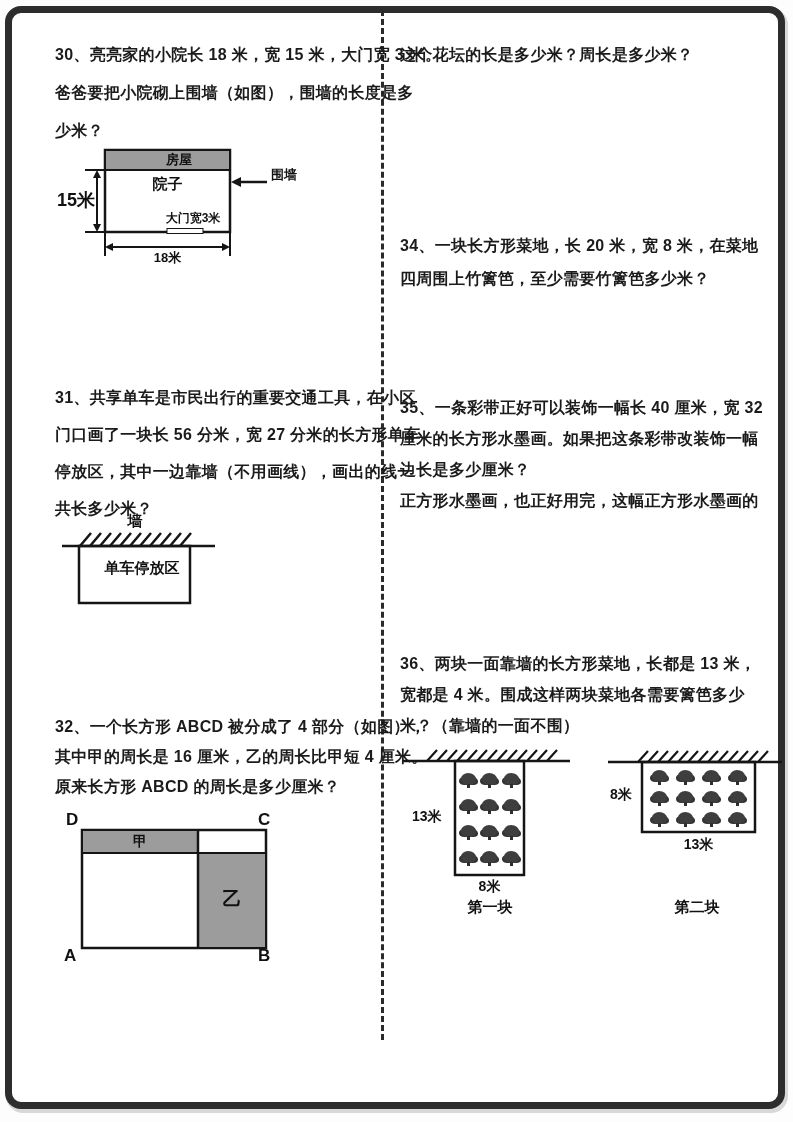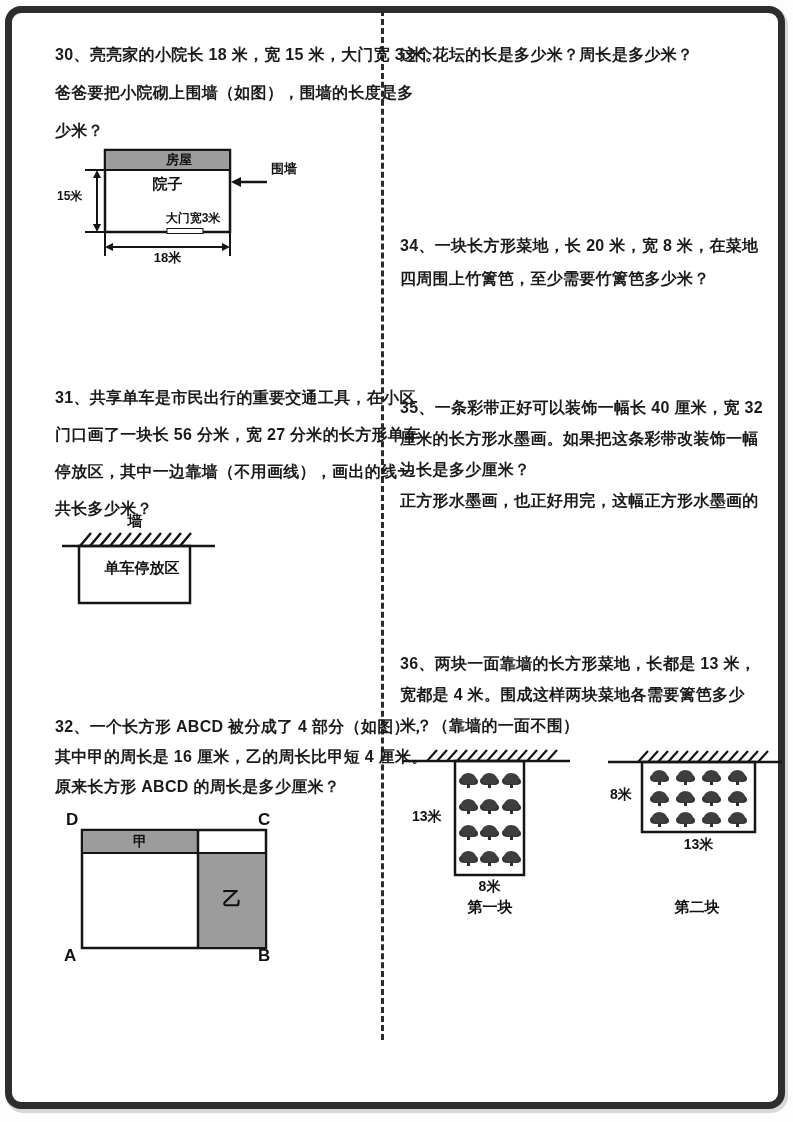--- a/index.html
+++ b/index.html
@@ -69,23 +69,23 @@
     <line x1="175" y1="84" x2="175" y2="108" stroke-width="2"></line>
     <line x1="56" y1="99" x2="169" y2="99" stroke-width="2"></line>
     <polygon points="50,99 58,95 58,103"></polygon>
     <polygon points="175,99 167,95 167,103"></polygon>
     <line x1="184" y1="34" x2="212" y2="34" stroke-width="2.5"></line>
     <polygon points="176,34 186,29 186,39"></polygon>
   </svg>
   <span class="dlabel tc" style="left:50px; top:3px; width:148px; font-size:13px;">房屋</span>
   <span class="dlabel tc" style="left:50px; top:27px; width:125px; font-size:15px;">院子</span>
   <span class="dlabel tc" style="left:98px; top:62px; width:80px; font-size:12px;">大门宽3米</span>
-  <span class="dlabel" style="left:2px; top:40px; font-size:12px;">15米</span>
+  <span class="dlabel" style="left:2px; top:40px; font-size:18px;">15米</span>
   <span class="dlabel tc" style="left:50px; top:101px; width:125px; font-size:13px;">18米</span>
-  <span class="dlabel" style="left:216px; top:12px; font-size:13px;">围墙</span>
+  <span class="dlabel" style="left:216px; top:18px; font-size:13px;">围墙</span>
 </div>
 
 <section class="prob" style="left:55px; top:379px; width:332px;">
   <div class="line" style="line-height:37px">31、共享单车是市民出行的重要交通工具，在小区</div>
   <div class="line" style="line-height:37px">门口画了一块长 56 分米，宽 27 分米的长方形单车</div>
   <div class="line" style="line-height:37px">停放区，其中一边靠墙（不用画线），画出的线一</div>
   <div class="line" style="line-height:37px">共长多少米？</div>
 </section>
 
 <div class="diagram" style="left:58px; top:512px; width:220px; height:95px;">

